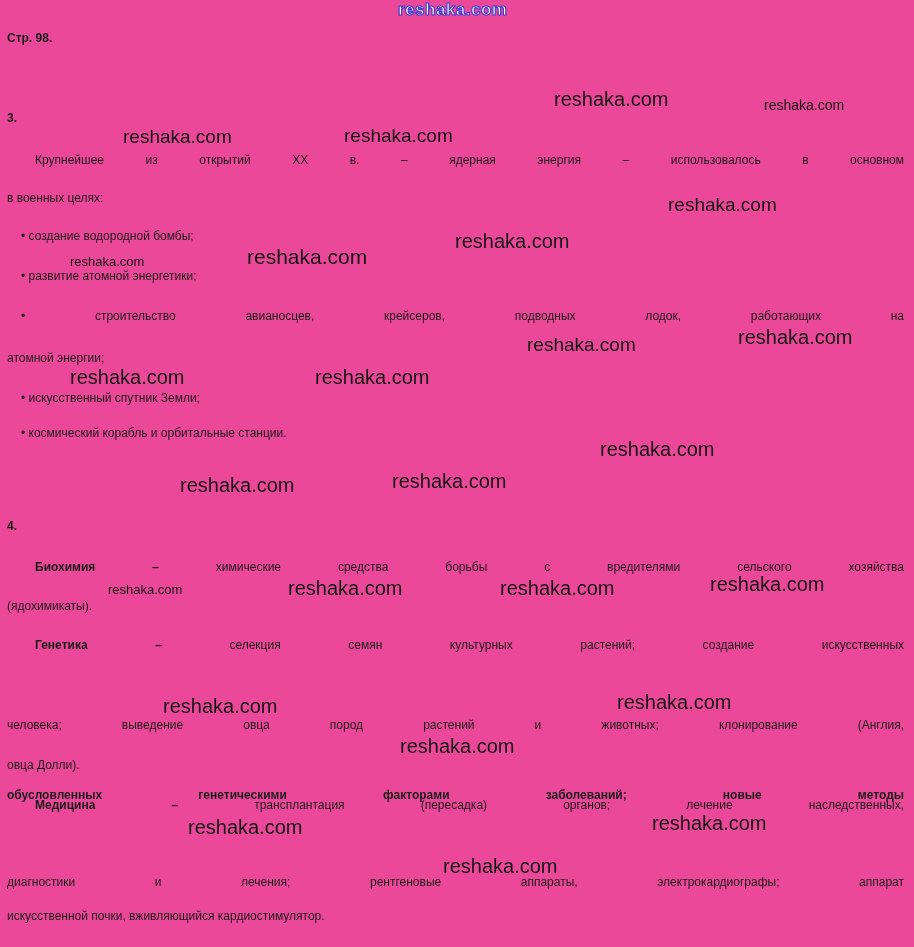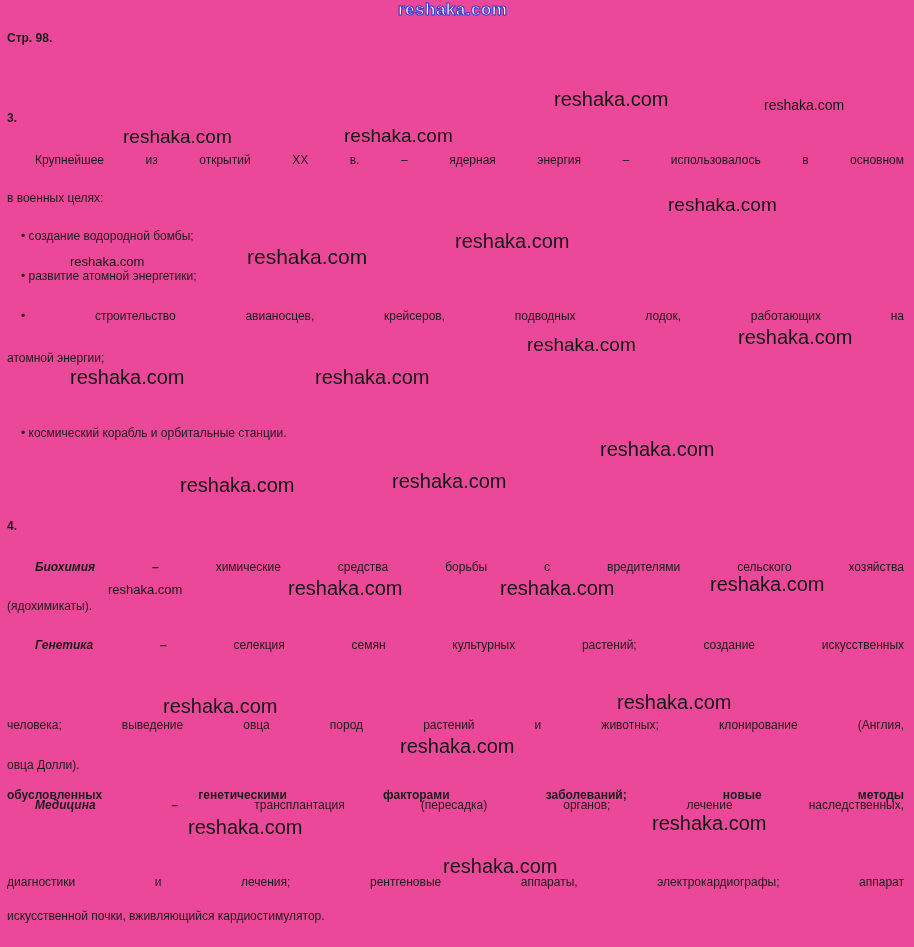--- a/index.html
+++ b/index.html
@@ -17,21 +17,21 @@
     left: 7px;
     right: 10px;
     font-size: 12px;
     line-height: 24px;
     color: #1b1b1b;
   }
   .just { text-align: justify; text-align-last: justify; }
   .ind  { padding-left: 28px; }
   .bul  { padding-left: 14px; }
   .bold { font-weight: 700; }
-  .term { font-weight: 700; font-style: italic; }
+  .term { font-weight: 700; }
   .wm {
     position: absolute;
     white-space: nowrap;
     color: #161616;
     line-height: 1.1;
   }
   .wm-outline {
     color: #ffffff;
     font-weight: 700;
     letter-spacing: 0.5px;
@@ -73,20 +73,21 @@
 
   <div class="tl bold" style="top:26px;">Стр. 98.</div>
 
   <div class="tl bold" style="top:106px;">3.</div>
   <div class="tl just ind" style="top:148px;">Крупнейшее из открытий XX в. – ядерная энергия – использовалось в основном</div>
   <div class="tl" style="top:186px;">в военных целях:</div>
   <div class="tl bul" style="top:224px;">• создание водородной бомбы;</div>
   <div class="tl bul" style="top:264px;">• развитие атомной энергетики;</div>
   <div class="tl bul just" style="top:304px;">• строительство авианосцев, крейсеров, подводных лодок, работающих на</div>
   <div class="tl" style="top:346px;">атомной энергии;</div>
+  <div class="tl bul" style="top:386px;">• искусственный спутник Земли;</div>
   <div class="tl bul" style="top:421px;">• космический корабль и орбитальные станции.</div>
 
   <div class="tl bold" style="top:514px;">4.</div>
 
   <div class="tl just ind" style="top:555px;"><span class="term">Биохимия –</span> <span>химические средства борьбы с вредителями сельского хозяйства</span></div>
   <div class="tl" style="top:594px;">(ядохимикаты).</div>
 
   <div class="tl just ind" style="top:633px;"><span class="term">Генетика –</span> <span>селекция семян культурных растений; создание искусственных</span></div>
   <div class="tl just" style="top:713px;">человека; выведение овца пород растений и животных; клонирование (Англия,</div>
   <div class="tl" style="top:753px;">овца Долли).</div>

